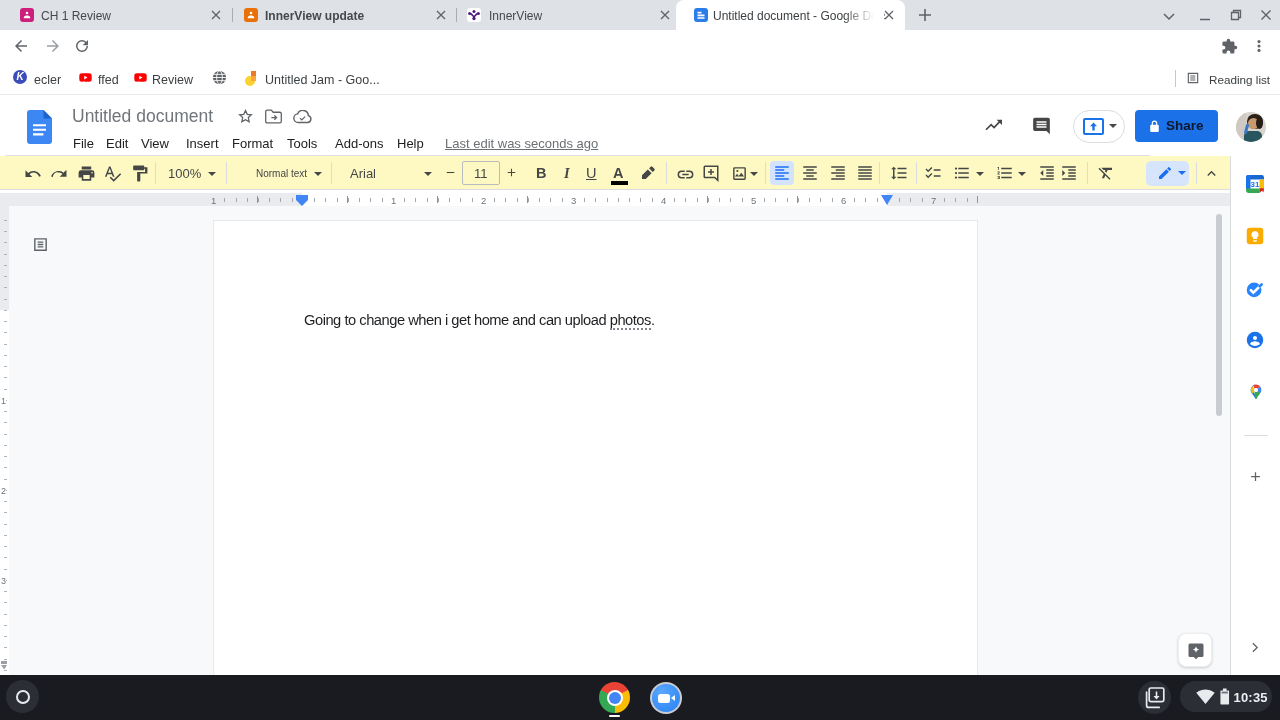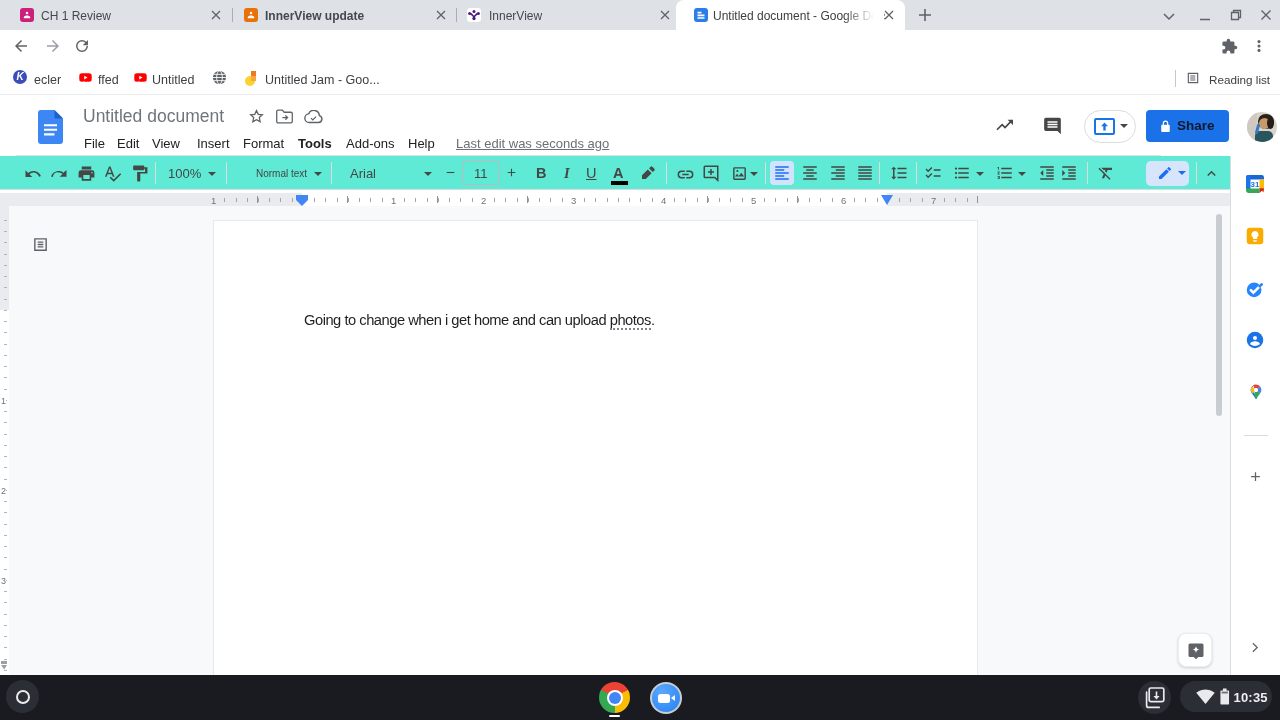--- a/index.html
+++ b/index.html
@@ -20,27 +20,27 @@
 #urlrow { position:absolute; left:0; top:30px; width:1280px; height:33px; background:#fff; }
 #omnibox { position:absolute; left:105px; top:3.5px; width:1103px; height:27px; border-radius:14px; background:#f0f2f4; }
 .navic { position:absolute; top:7px; color:#5f6368; }
 
 
 #bookmarks { position:absolute; left:0; top:63px; width:1280px; height:32px; background:#fff; border-bottom:1px solid #e8eaed; }
 .bktext { position:absolute; top:9.5px; font-size:12.5px; color:#3c4043; white-space:nowrap; }
 .bkic { position:absolute; top:7px; }
 
 
-#docshead { position:absolute; left:16px; top:95px; width:1145px; height:61px; background:#fff; border-bottom:1px solid #dfe1e5; }
+#docshead { position:absolute; left:5px; top:95px; width:1145px; height:61px; background:#fff; border-bottom:1px solid #dfe1e5; }
 #doctitle { position:absolute; left:67px; top:11px; font-size:17.5px; color:#70757a; }
 .menuitem { position:absolute; top:41px; font-size:13px; color:#202124; }
 #lastedit { position:absolute; left:440px; top:41px; font-size:13px; color:#6b7075; text-decoration:underline; }
 
 
-#toolbar { position:absolute; left:0; top:156px; width:1230px; height:34px; background:#5eead4; border-bottom:1px solid #dadce0; }
+#toolbar { position:absolute; left:0; top:156px; width:1230px; height:34px; background:#fef9c3; border-bottom:1px solid #dadce0; }
 .tb { position:absolute; top:0; height:34px; display:flex; align-items:center; justify-content:center; color:#444746; }
 .tbsep { position:absolute; top:6px; width:1px; height:22px; background:#dadce0; }
 .caret { width:0; height:0; border-left:4px solid transparent; border-right:4px solid transparent; border-top:4px solid #444746; }
 
 
 #ruler { position:absolute; left:0; top:193px; width:1230px; height:13px; background:#e9ebee; }
 #rulermid { position:absolute; left:302px; top:0; width:585px; height:13px; background:#fff; }
 .rnum { position:absolute; top:1.5px; font-size:9.5px; color:#6e7377; }
 
 
@@ -153,21 +153,21 @@
     <div class="bktext" style="left:34px;">ecler</div>
     <svg class="bkic" style="left:78px;" width="15" height="15" viewBox="0 0 24 24">
         <path fill="#f00" d="M21.6 7.2a2.5 2.5 0 00-1.76-1.77C18.25 5 12 5 12 5s-6.25 0-7.84.43A2.5 2.5 0 002.4 7.2 26 26 0 002 12c0 1.6.13 3.2.4 4.8a2.5 2.5 0 001.76 1.77C5.75 19 12 19 12 19s6.25 0 7.84-.43a2.5 2.5 0 001.76-1.77c.27-1.6.4-3.2.4-4.8s-.13-3.2-.4-4.8z"></path>
         <path fill="#fff" d="M10 15l5.2-3L10 9z"></path>
       </svg>
     <div class="bktext" style="left:98px;">ffed</div>
     <svg class="bkic" style="left:133px;" width="15" height="15" viewBox="0 0 24 24">
         <path fill="#f00" d="M21.6 7.2a2.5 2.5 0 00-1.76-1.77C18.25 5 12 5 12 5s-6.25 0-7.84.43A2.5 2.5 0 002.4 7.2 26 26 0 002 12c0 1.6.13 3.2.4 4.8a2.5 2.5 0 001.76 1.77C5.75 19 12 19 12 19s6.25 0 7.84-.43a2.5 2.5 0 001.76-1.77c.27-1.6.4-3.2.4-4.8s-.13-3.2-.4-4.8z"></path>
         <path fill="#fff" d="M10 15l5.2-3L10 9z"></path>
       </svg>
-    <div class="bktext" style="left:152px;">Untitled</div>
+    <div class="bktext" style="left:152px;">Review</div>
     <svg class="bkic" style="left:212px;" width="15" height="15" viewBox="0 0 24 24">
         <circle cx="12" cy="12" r="10.5" fill="#5f6368"></circle>
         <g fill="none" stroke="#fff" stroke-width="1.4">
           <ellipse cx="12" cy="12" rx="4.6" ry="10.5"></ellipse>
           <path d="M1.5 12h21M2.6 7h18.8M2.6 17h18.8"></path>
         </g>
       </svg>
     <div class="bkic" style="left:244.5px; top:12.5px; width:10.5px; height:10.5px; border-radius:50%; background:#fcd230;"></div>
     <div class="bkic" style="left:251px; top:8px; width:5px; height:5.2px; background:#ee7b23;"></div>
     <div class="bkic" style="left:251px; top:13.2px; width:5px; height:5.2px; background:#faa53d;"></div>
@@ -196,21 +196,21 @@
       </svg>
     <svg class="abs" style="left:288px; top:15px;" width="19" height="14" viewBox="0 0 24 17">
         <path fill="none" stroke="#5f6368" stroke-width="1.8" d="M6.5 15.5a5.5 5.5 0 01-.6-10.96A7 7 0 0119.4 6.7a4.5 4.5 0 01-1 8.8h-12z"></path>
         <path fill="none" stroke="#5f6368" stroke-width="1.6" d="M8.8 9.9l2.3 2.3 4.2-4.2"></path>
       </svg>
     <div class="menuitem" style="left:68px;">File</div>
     <div class="menuitem" style="left:101px;">Edit</div>
     <div class="menuitem" style="left:136px;">View</div>
     <div class="menuitem" style="left:181px;">Insert</div>
     <div class="menuitem" style="left:227px;">Format</div>
-    <div class="menuitem" style="left:282px;font-weight:bold;">Tools</div>
+    <div class="menuitem" style="left:282px;">Tools</div>
     <div class="menuitem" style="left:330px;">Add-ons</div>
     <div class="menuitem" style="left:392px;">Help</div>
     <div id="lastedit">Last edit was seconds ago</div>
     <svg class="abs" style="left:979px; top:22px;" width="21" height="17" viewBox="0 0 24 20">
         <path fill="none" stroke="#444746" stroke-width="2" d="M2 15l6-6 3.5 3.5L19.5 4"></path>
         <path fill="#444746" d="M14.5 3.2h6.3v6.3l-6.3-6.3z"></path>
       </svg>
     <svg class="abs" style="left:1026px; top:21px;" width="21" height="20" viewBox="0 0 24 24">
         <path fill="#444746" d="M21.99 4a2 2 0 00-2-2H4a2 2 0 00-2 2v12a2 2 0 002 2h14l4 4-.01-18z"></path>
         <path stroke="#fff" stroke-width="1.6" d="M6 7.2h12M6 10.2h12M6 13.2h12"></path>

